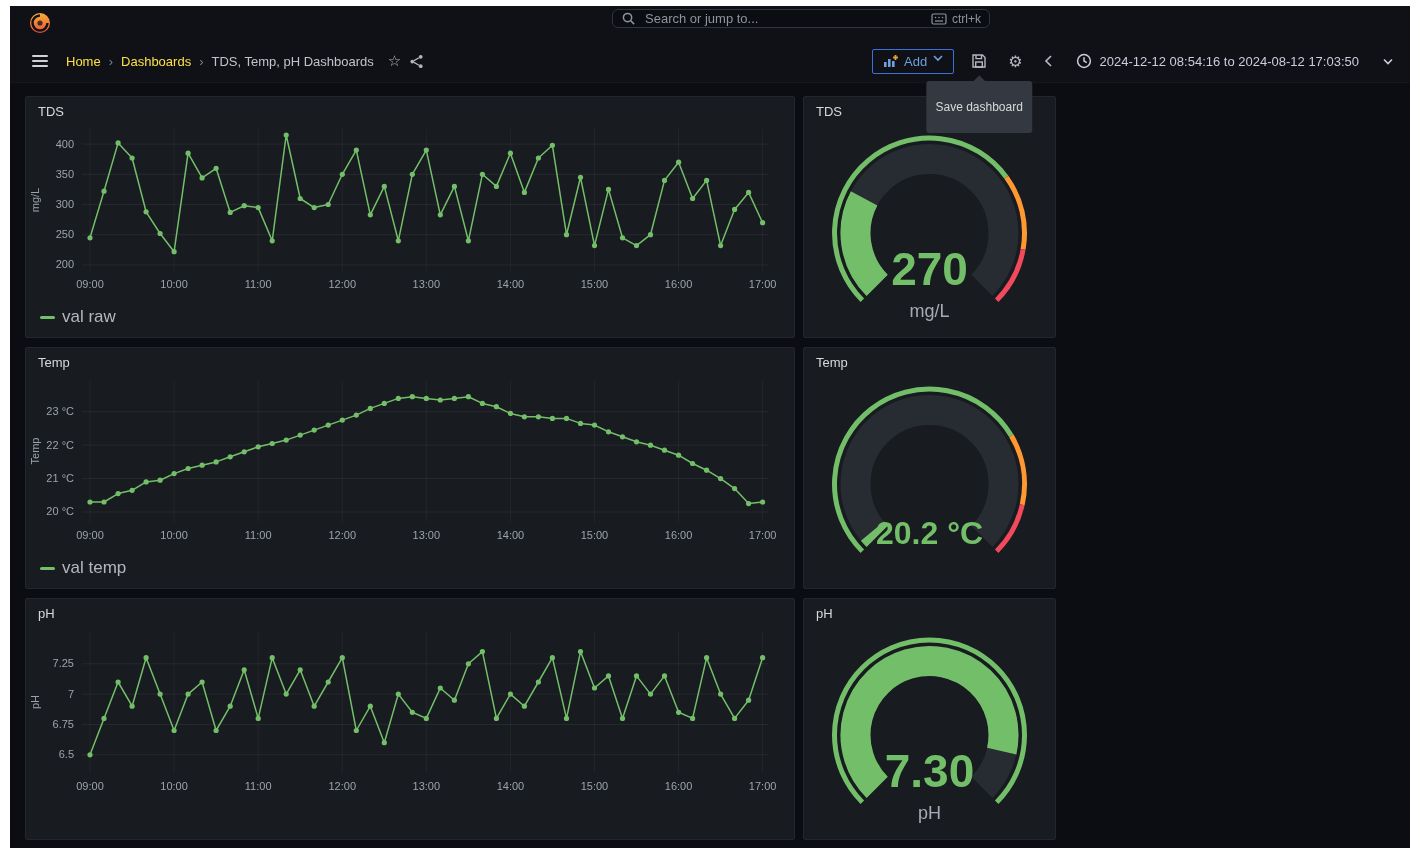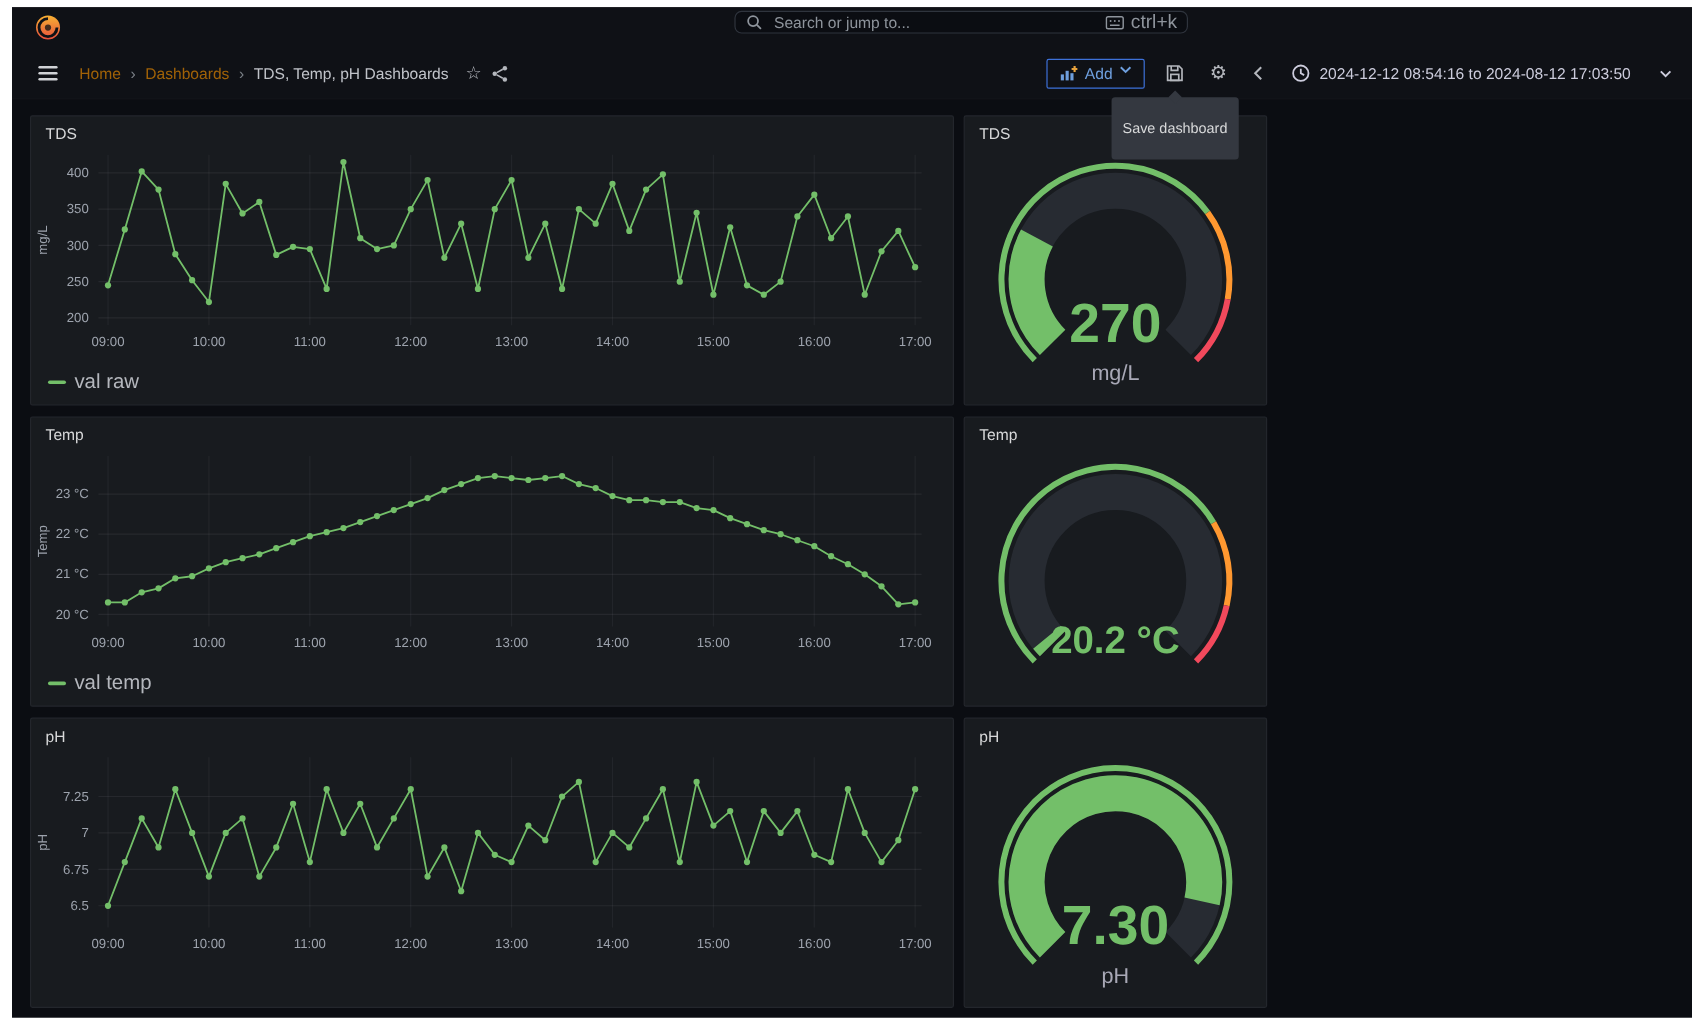--- a/index.html
+++ b/index.html
@@ -6,30 +6,30 @@
   body{width:1420px;height:860px;position:relative;font-family:"Liberation Sans",sans-serif;-webkit-font-smoothing:antialiased;}
   .app{position:absolute;left:10px;right:10px;top:6px;bottom:12px;background:#0b0d12;overflow:hidden;}
 
   
   .topbar{position:relative;height:34px;background:#0f1116;}
   .logo{position:absolute;left:18px;top:5px;width:24px;height:24px;cursor:pointer;}
   .searchbox{position:absolute;left:602px;top:3px;width:378px;height:19px;background:#0b0d12;
     border:1px solid #2f343d;border-radius:6px;display:flex;align-items:center;padding:0 8px;box-sizing:border-box;}
   .searchbox input{flex:1;background:transparent;border:none;outline:none;color:#c7c9cd;font-size:13px;margin-left:7px;font-family:"Liberation Sans",sans-serif;}
   .searchbox input::placeholder{color:#8e949c;}
-  .kbd-hint{display:flex;align-items:center;gap:5px;color:#8e949c;font-size:16px;}
+  .kbd-hint{display:flex;align-items:center;gap:5px;color:#8e949c;font-size:12px;}
 
   
   .toolbar{position:relative;height:42px;background:#0f1116;display:flex;align-items:center;
     padding:0 12px 0 16px;border-bottom:1px solid #15171c;}
   .icon-btn{background:none;border:none;padding:4px;display:flex;align-items:center;justify-content:center;cursor:pointer;color:#b4b7bd;}
   .hamburger{display:flex;flex-direction:column;gap:3px;padding:5px 6px;}
   .hamburger span{display:block;width:16px;height:2px;background:#d0d2d6;border-radius:1px;}
   .breadcrumb{display:flex;align-items:center;gap:8px;margin-left:12px;font-size:13px;}
-  .crumb{color:#a16207;font-weight:500;text-decoration:none;cursor:pointer;}
+  .crumb{color:#fde047;font-weight:500;text-decoration:none;cursor:pointer;}
   .crumb.current{color:#c0c3c9;font-weight:400;cursor:default;}
   .crumb-sep{color:#7b8087;font-size:13px;}
   .star-btn{font-size:15px;margin-left:10px;}
   .toolbar-right{margin-left:auto;display:flex;align-items:center;gap:13px;}
   .add-btn{display:flex;align-items:flex-start;gap:6px;background:transparent;border:1px solid #3d71d9;
     border-radius:2px;color:#6e9fde;font-size:13px;font-weight:500;padding:4px 10px;cursor:pointer;font-family:"Liberation Sans",sans-serif;}
   .save-wrap{position:relative;}
   .tooltip{position:absolute;top:32px;left:50%;transform:translateX(-50%);background:#343840;color:#d8d9da;
     font-size:12px;padding:19px 9px;border-radius:3px;white-space:nowrap;z-index:30;}
   .tooltip::before{content:"";position:absolute;top:-4px;left:50%;margin-left:-4px;width:8px;height:8px;background:#343840;transform:rotate(45deg);}

